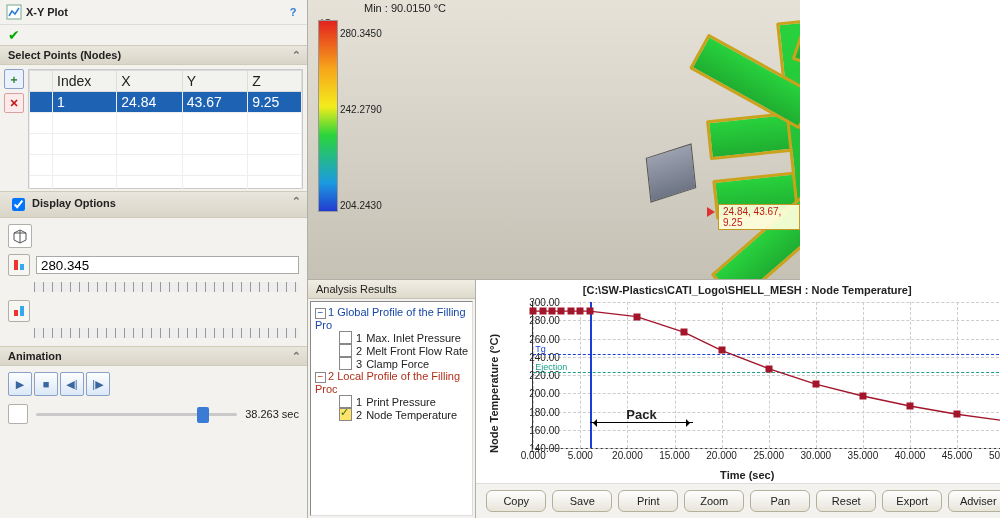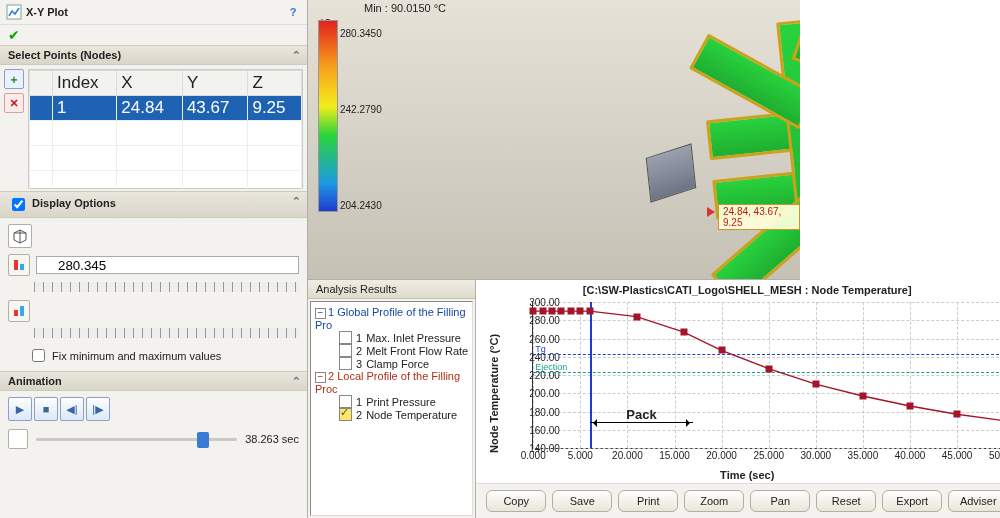--- a/index.html
+++ b/index.html
@@ -8,30 +8,30 @@
 .title-row{display:flex;align-items:center;height:20px;padding:2px 6px;border-bottom:1px solid #ddd}
 .title-row .spacer{flex:1}
 .icon-sm{width:16px;height:16px;display:inline-flex;align-items:center;justify-content:center}
 .check-row{padding:2px 8px;color:#0a0}
 .section-hdr{background:linear-gradient(#e9e6dd,#d9d5c8);border-top:1px solid #cfcbb9;border-bottom:1px solid #cfcbb9;padding:3px 8px;font-weight:bold;position:relative}
 .section-hdr .chev{position:absolute;right:6px;top:3px;color:#777}
 .points-body{display:flex;padding:4px 4px 2px 4px;gap:4px;height:120px}
 .points-tools{display:flex;flex-direction:column;gap:4px;width:20px}
 .tool-btn{width:18px;height:18px;border:1px solid #8aa0c8;background:#eaf1ff;border-radius:2px;display:flex;align-items:center;justify-content:center;cursor:pointer}
 .grid{flex:1;background:#fff;border:1px solid #c9c9c9}
-.grid table{width:100%;border-collapse:collapse;font-size:17px}
+.grid table{width:100%;border-collapse:collapse;font-size:14px}
 .grid th{background:#f2f2ef;border:1px solid #dcdcdc;padding:2px 4px;text-align:left;font-weight:normal}
 .grid td{border:1px solid #eee;padding:2px 4px}
 .grid tr.sel td{background:#1e62b4;color:#fff}
 .disp-body{padding:6px 8px;display:flex;flex-direction:column;gap:6px}
 .disp-top{display:flex;gap:28px}
 .cube-btn{width:22px;height:22px;border:1px solid #b0afa8;background:#fff;border-radius:2px;display:flex;align-items:center;justify-content:center;cursor:pointer}
 .val-row{display:flex;align-items:center;gap:6px}
 .val-icon{width:20px;height:20px;border:1px solid #b0afa8;background:#f8f6f0;border-radius:2px;display:flex;align-items:center;justify-content:center}
-.val-input{flex:1;height:18px;border:1px solid #aaa;background:#fff;padding:1px 21px;box-sizing:border-box}
+.val-input{flex:1;height:18px;border:1px solid #aaa;background:#fff;padding:1px 4px;box-sizing:border-box}
 .ruler{height:10px;background:repeating-linear-gradient(90deg,#999 0,#999 1px,#eee 1px,#eee 9px);margin:0 0 2px 26px}
 .chk-row{display:flex;align-items:center;gap:4px;padding-left:20px}
 .anim-body{padding:6px 8px}
 .anim-btns{display:flex;gap:2px;margin-bottom:8px}
 .anim-btn{width:22px;height:22px;border:1px solid #8aa0c8;background:linear-gradient(#fdfefe,#dbe8f7);border-radius:2px;display:flex;align-items:center;justify-content:center;cursor:pointer;color:#3a66a0}
 .slider-row{display:flex;align-items:center;gap:8px}
 .slider-track{flex:1;height:3px;background:#c9c9c9;position:relative;border-radius:2px}
 .slider-thumb{position:absolute;top:-6px;width:12px;height:16px;background:#3a7bd5;border-radius:2px;left:80%}
 .slider-icon{width:18px;height:18px;border:1px solid #b0afa8;background:#fff;border-radius:2px}
 
@@ -189,24 +189,20 @@
       <div class="ruler"></div>
       <div class="val-row">
         <div class="val-icon">
             <svg width="14" height="14">
               <rect x="2" y="6" width="4" height="6" fill="#e33"></rect>
               <rect x="8" y="2" width="4" height="10" fill="#3ae"></rect>
             </svg>
           </div>
       </div>
       <div class="ruler"></div>
-      <label class="chk-row">
-        <input type="checkbox" style=""> 
-          <span>Fix minimum and maximum values</span>
-      </label>
     </div>
 
     <div class="section-hdr">
       <span>Animation</span><span class="chev">⌃</span>
     </div>
     <div class="anim-body">
       <div class="anim-btns">
         <div class="anim-btn">▶</div>
         <div class="anim-btn">■</div>
         <div class="anim-btn">◀|</div>

